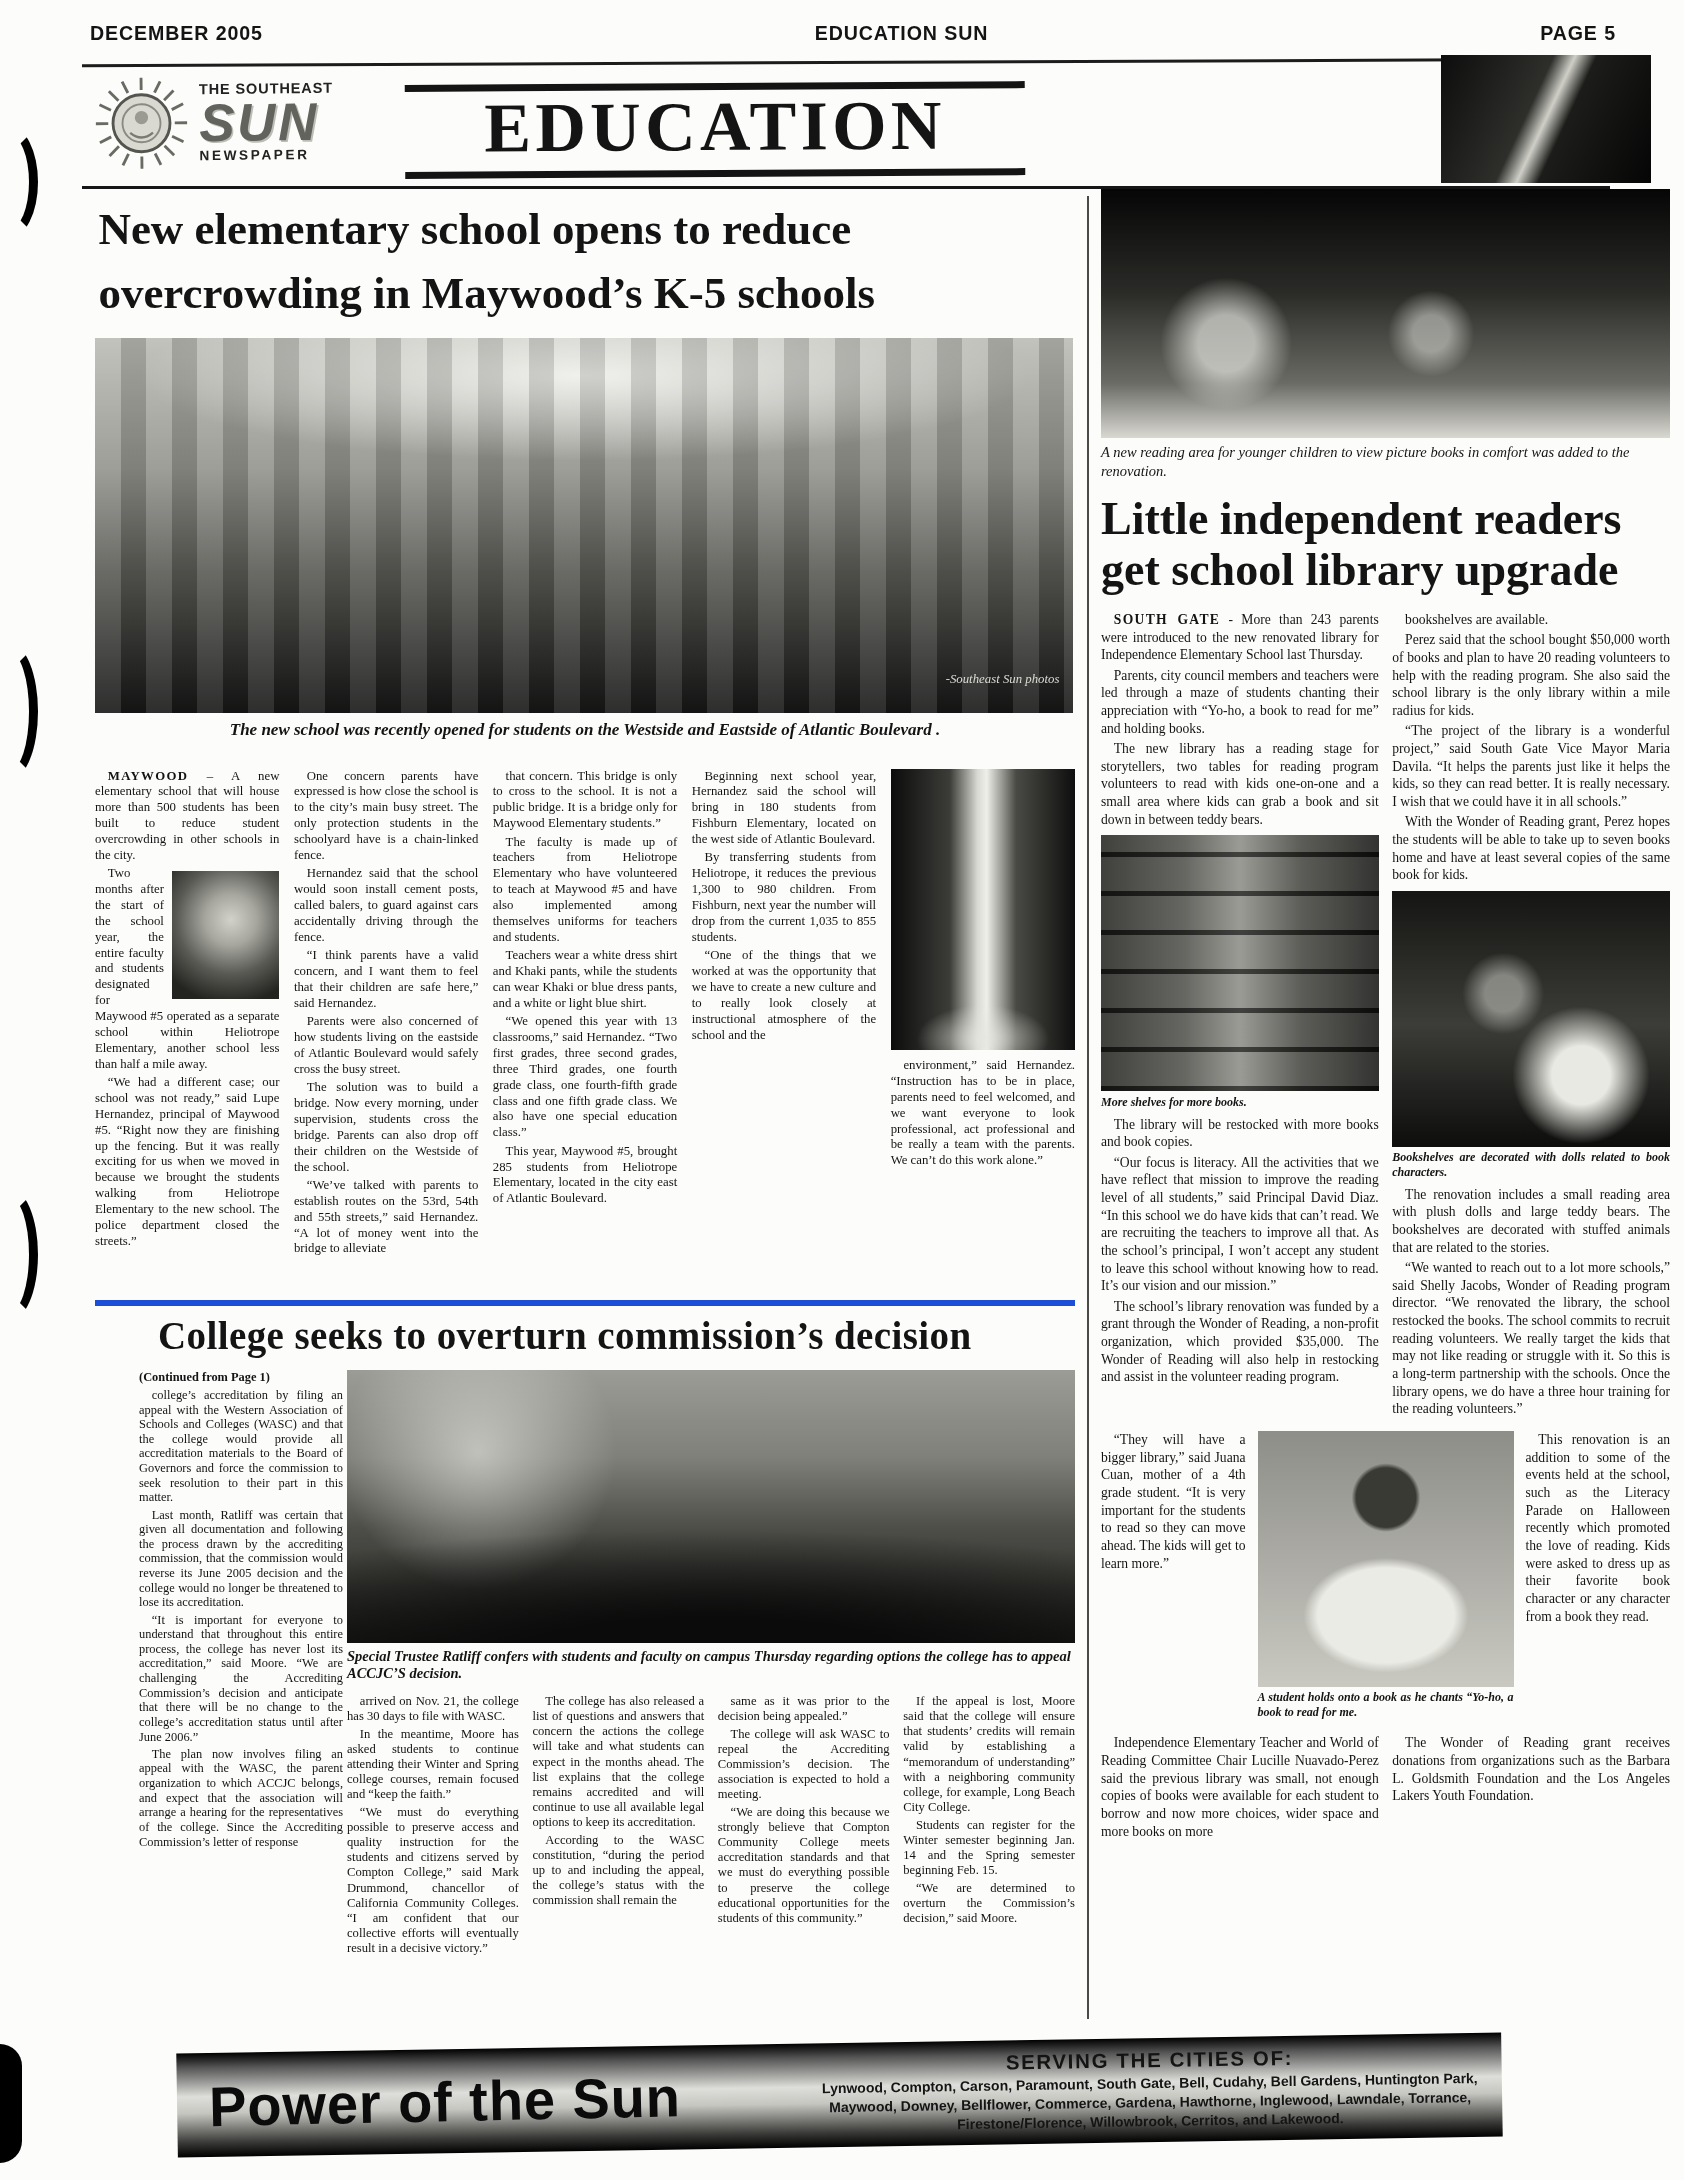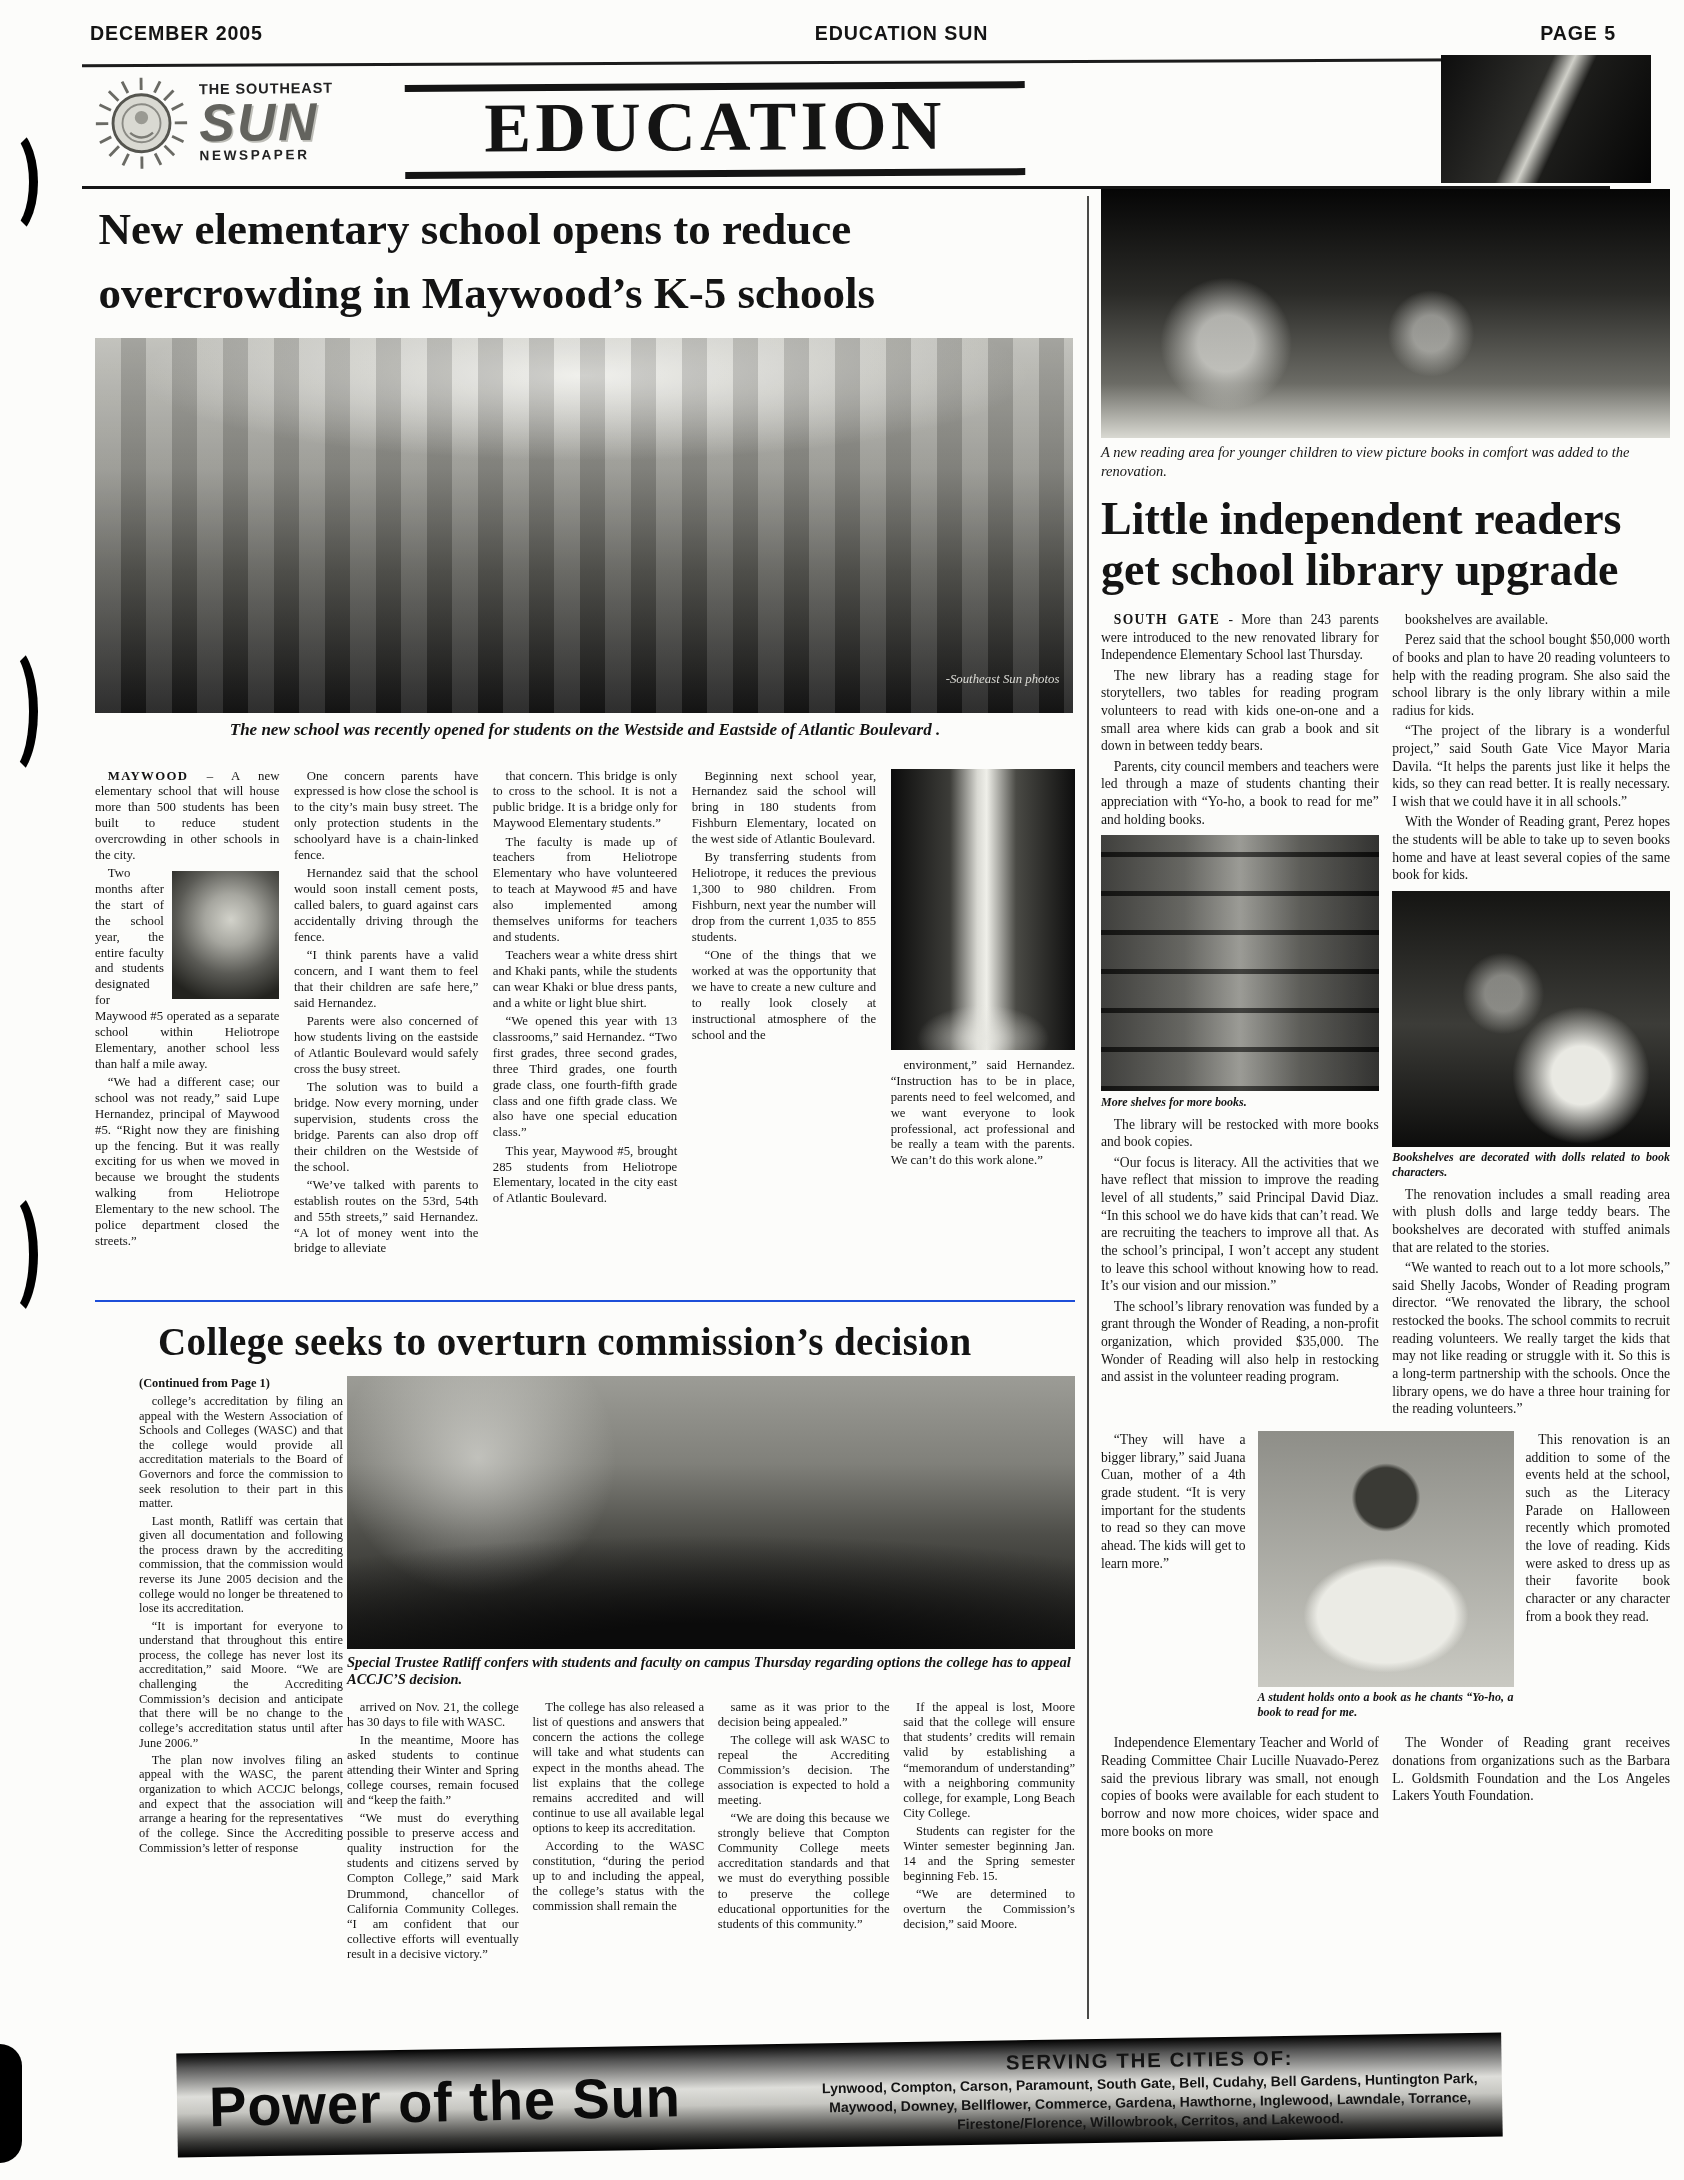--- a/index.html
+++ b/index.html
@@ -72,21 +72,21 @@
   .photo-credit { position:absolute; right:13.6px; bottom:25.6px; color:#dcdcd6; font-style:italic; font-size:12.8px; }
   .main-caption { text-align:center; font-style:italic; font-weight:bold; font-size:17px; margin-top:6.8px; }
   .body-cols { display:flex; gap:14.5px; margin-top:29px; font-size:12.8px; line-height:1.24;
     text-align:justify; min-height:511px; }
   .body-col { flex:1 1 0; min-width:0; }
   .para { margin:0 0 2.6px; text-indent:12.8px; }
   .lead-bold { font-weight:bold; letter-spacing:1.3px; }
   .portrait-photo { float:right; width:107px; height:128px; margin:5.1px 0 6.8px 8.5px; }
   .hallway-photo { width:100%; height:281px; margin-bottom:8.5px; }
   
-  .college { margin-top:20.4px; border-top:2px solid #1d4ed8; padding-top:17px; }
+  .college { margin-top:20.4px; border-top:6px solid #1d4ed8; padding-top:7px; }
   .college-headline { font-size:39px; font-weight:bold; padding-left:63px; letter-spacing:0.4px; }
   .college-body { display:flex; gap:4px; margin-top:12px;margin-left:44px; }
   .college-col1 { width:204px; flex:0 0 auto; font-size:12.4px; line-height:1.18; text-align:justify; }
   .continued { font-weight:bold; font-size:12.4px; margin-bottom:3.4px; text-indent:0; }
   .college-main { flex:1; min-width:0; }
   .classroom-photo { width:100%; height:273px; }
   .college-caption { font-style:italic; font-weight:bold; font-size:14.5px; margin:5.1px 0 12px; }
   .college-cols { display:flex; gap:13.6px; font-size:12.6px; line-height:1.2; text-align:justify; }
   .college-col { flex:1 1 0; min-width:0; }
   
@@ -278,22 +278,22 @@
   <div class="right-region">
     <div class="reading-photo ph ph-reading"></div>
     <div class="reading-caption">A new reading area for younger children to view picture books in comfort was added to the renovation.</div>
 
     <h2 class="lib-headline" style="margin-bottom:0">Little independent readers get school library upgrade</h2>
 
     <div class="lib-cols">
       <div class="lib-col">
         <p class="para"><span class="lead-bold">SOUTH GATE</span><span> - More than 243 parents were introduced to the new renovated library for Independence Elementary School last Thursday.</span></p>
         <div>
+            <p class="para">Parents, city council members and teachers were led through a maze of students chanting their appreciation with “Yo-ho, a book to read for me” and holding books.</p>
             <p class="para">The new library has a reading stage for storytellers, two tables for reading program volunteers to read with kids one-on-one and a small area where kids can grab a book and sit down in between teddy bears.</p>
-            <p class="para">Parents, city council members and teachers were led through a maze of students chanting their appreciation with “Yo-ho, a book to read for me” and holding books.</p>
           </div>
         <div class="inline-photo shelves-photo ph ph-shelves"></div>
         <div class="lib-photo-caption">More shelves for more books.</div>
         <div>
             <p class="para">The library will be restocked with more books and book copies.</p>
             <p class="para">“Our focus is literacy. All the activities that we have reflect that mission to improve the reading level of all students,” said Principal David Diaz. “In this school we do have kids that can’t read. We are recruiting the teachers to improve all that. As the school’s principal, I won’t accept any student to leave this school without knowing how to read. It’s our vision and our mission.”</p>
             <p class="para">The school’s library renovation was funded by a grant through the Wonder of Reading, a non-profit organization, which provided $35,000. The Wonder of Reading will also help in restocking and assist in the volunteer reading program.</p>
           </div>
       </div>
       <div class="lib-col">

